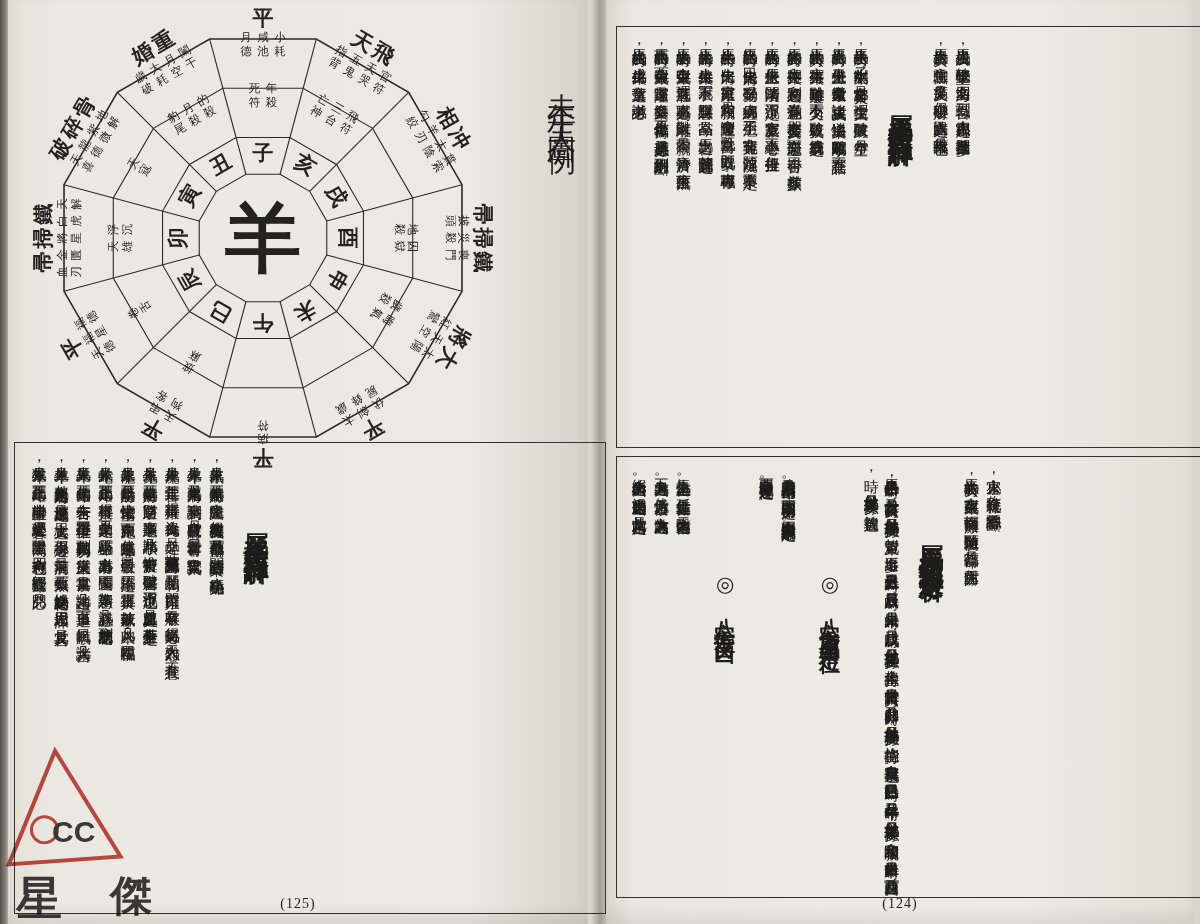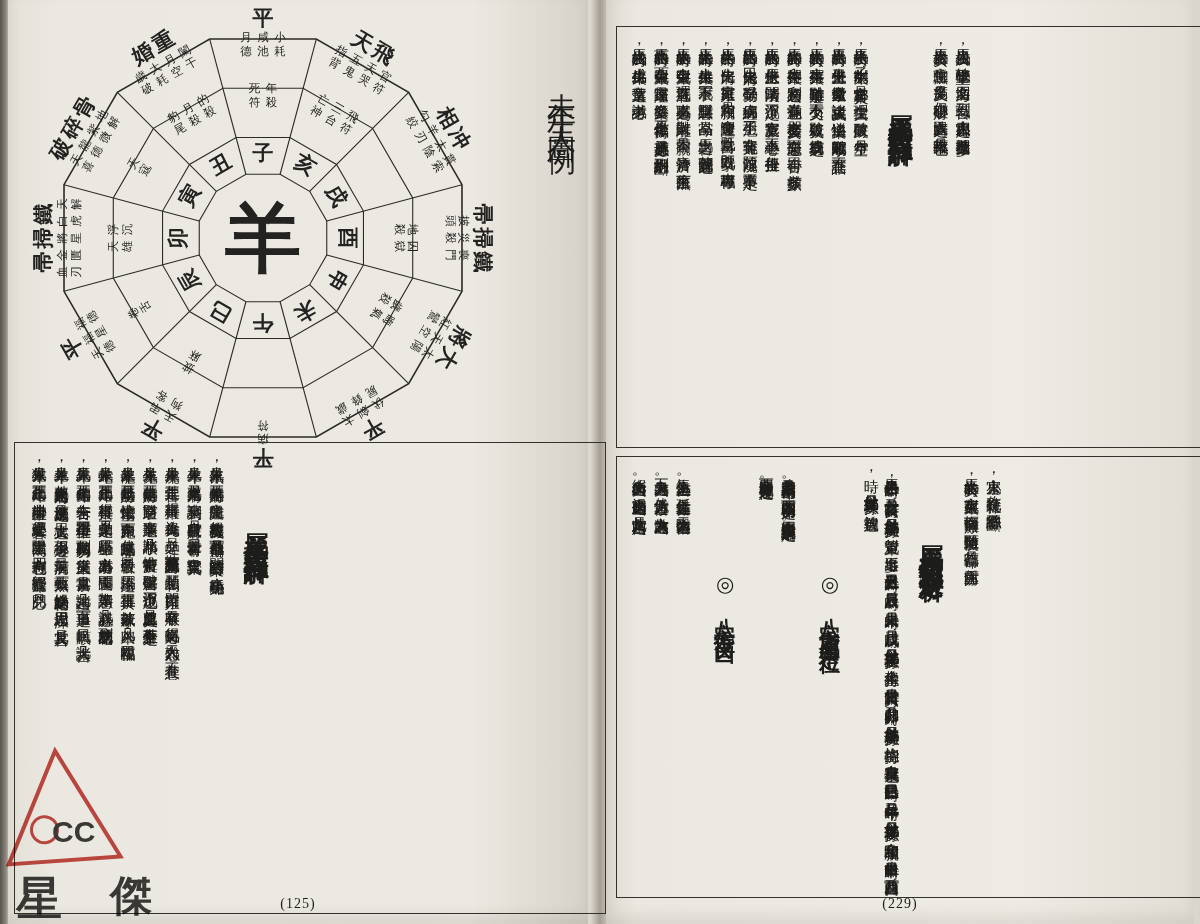--- a/index.html
+++ b/index.html
@@ -260,21 +260,21 @@
           <p class="vp">馬人生於子月子日子時，及亥月亥日亥時，父母兄弟姊妹夫妻子孫，尅置管束，近出多辱，生於丑月丑日丑時，辰月辰日辰時，未月未日未時，戌月戌日戌時，父母兄弟姊妹夫妻子孫，全賴一人生持，生於寅月寅日寅時，及卯月卯日卯時，父母兄弟姊妹夫妻子孫，均能生持，自身安享其福也。生於巳月巳日巳時，及午月午日午時，父母兄弟姊妹夫妻子孫，全家和睦相親，生於申月申日申時，及酉月酉日酉時，父母兄弟姊妹夫妻子孫，均被尅置。</p>
           <div class="vh2">◎八宅之所屬與定位</div>
           <p class="vp">八宅者乃是為東四宅為東命。西四宅為西四命之明稱。東四命者以震巽坎離之定局。</p>
           <p class="vp">西四命者以乾坤艮兌之定位。</p>
           <div class="vh2">◎八宅方位吉凶</div>
           <p class="vp">生氣之位為上吉。延年之位亦是吉。天醫之位為中吉。</p>
           <p class="vp">五鬼之方為大凶。伏位之方乃小吉。六煞之方為次凶。</p>
           <p class="vp">絕命之所為大凶。禍害之處是次凶。此是八宮定吉凶。</p>
         </div>
     </div>
-    <div class="pagenum">(229)</div>
+    <div class="pagenum">(124)</div>
   </div>
 
   <svg id="stamp" width="160" height="192">
     <g stroke="#c2342c" fill="none" stroke-width="4" transform="rotate(-4 70 90)">
       <polygon points="60,18 118,128 6,128"></polygon>
       <circle cx="44" cy="96" r="13" stroke-width="3"></circle>
     </g>
     <text id="stamp-cc" x="52" y="110" font-size="30" fill="#c2342c" font-weight="700" font-family="Liberation Sans, sans-serif">CC</text>
     <text id="stamp-big" x="16" y="182" font-size="46" fill="#b92f27" font-weight="700">星</text>
     <text id="stamp-side" x="110" y="178" font-size="42" fill="#c2342c" font-weight="700">傑</text>

